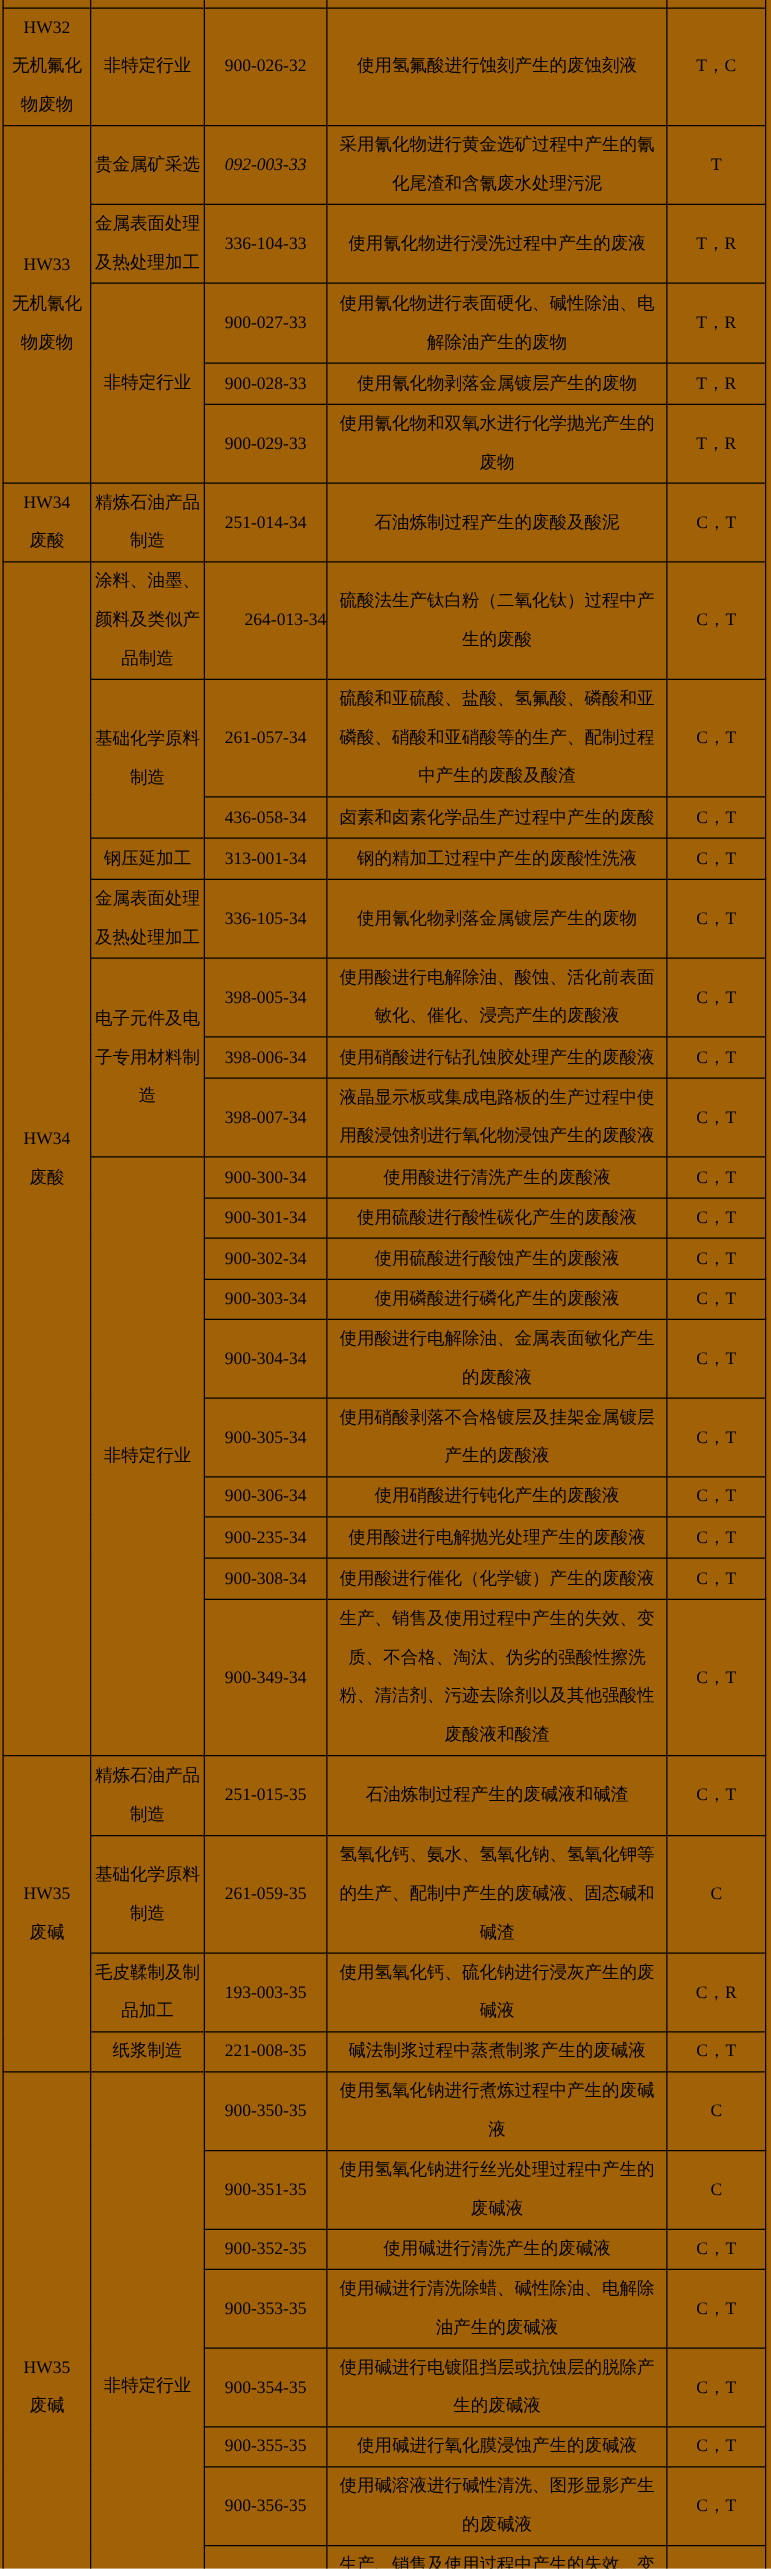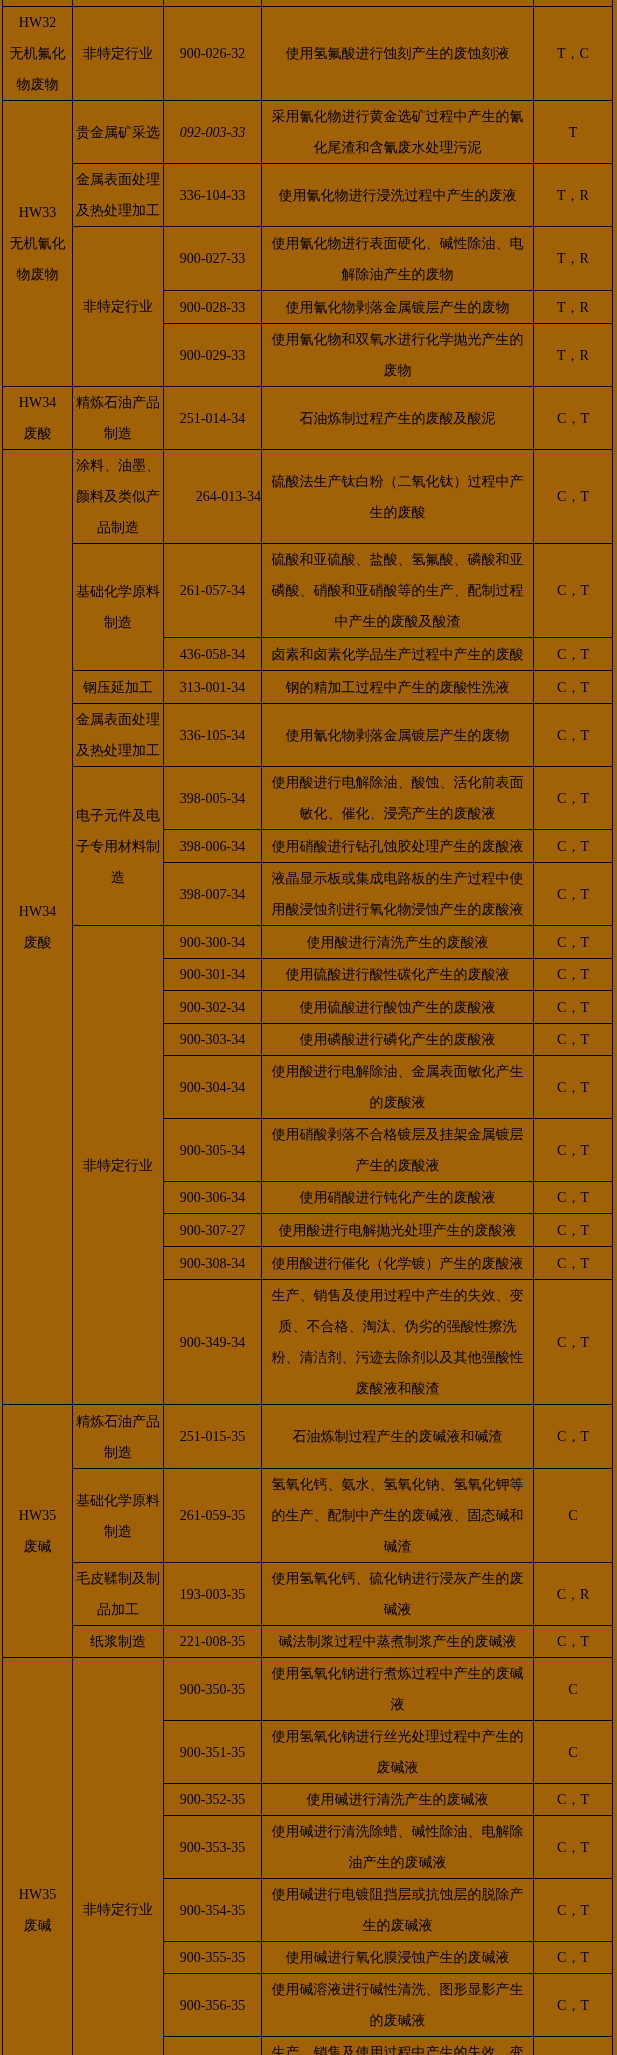--- a/index.html
+++ b/index.html
@@ -197,21 +197,21 @@
           <td class="code" style="height: 62px;">900-305-34</td>
           <td class="desc">使用硝酸剥落不合格镀层及挂架金属镀层产生的废酸液</td>
           <td class="haz">C，T</td>
         </tr>
         <tr>
           <td class="code" style="height: 31px;">900-306-34</td>
           <td class="desc">使用硝酸进行钝化产生的废酸液</td>
           <td class="haz">C，T</td>
         </tr>
         <tr>
-          <td class="code" style="height: 32px;">900-307-27</td>
+          <td class="code" style="height: 32px;">900-235-34</td>
           <td class="desc">使用酸进行电解抛光处理产生的废酸液</td>
           <td class="haz">C，T</td>
         </tr>
         <tr>
           <td class="code" style="height: 32px;">900-308-34</td>
           <td class="desc">使用酸进行催化（化学镀）产生的废酸液</td>
           <td class="haz">C，T</td>
         </tr>
         <tr>
           <td class="code" style="height: 123px;">900-349-34</td>

